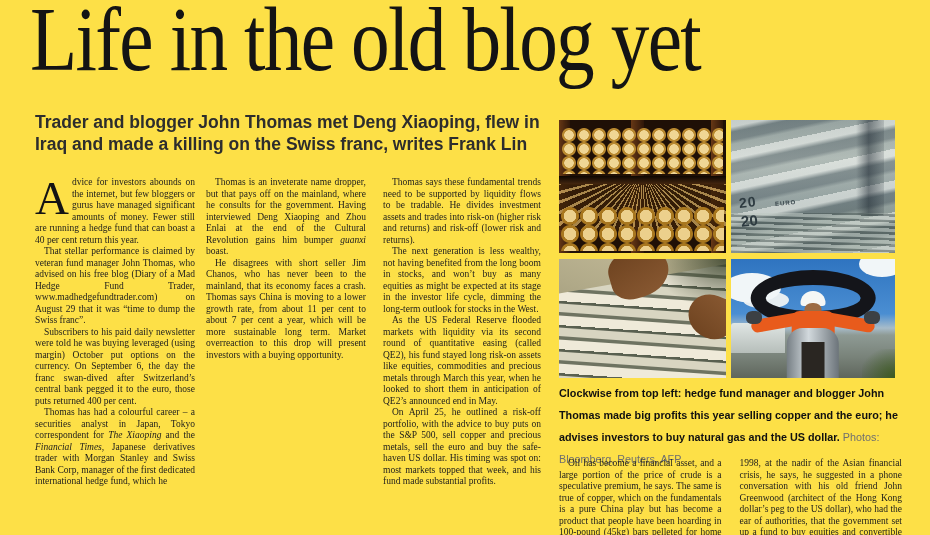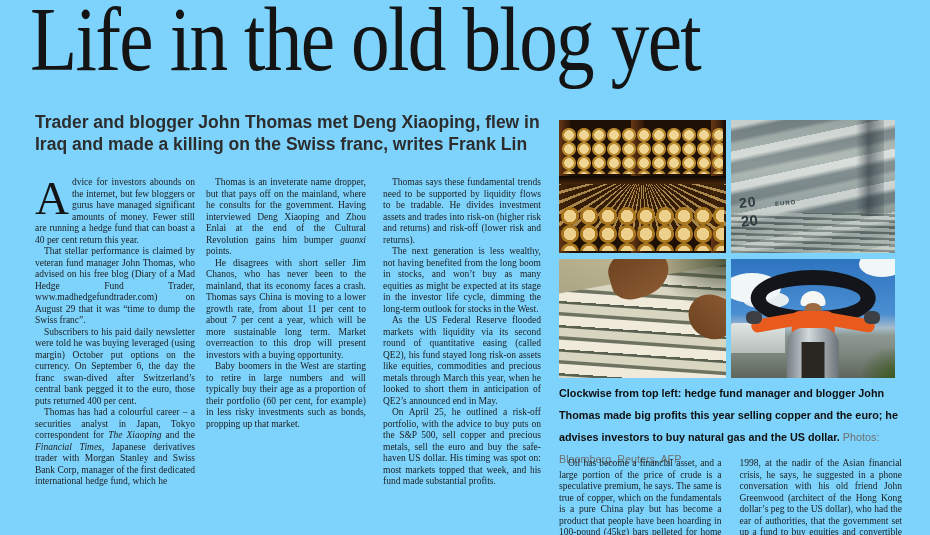--- a/index.html
+++ b/index.html
@@ -1,17 +1,17 @@
 <!DOCTYPE html>
 <html><head>
 <meta charset="utf-8">
 <style>
   html,body { margin:0; padding:0; background:#ffffff; }
   .page {
-    position:relative; width:930px; height:535px; background:#7dd3fc;
+    position:relative; width:930px; height:535px; background:#fde047;
     overflow:hidden; font-family:"Liberation Serif", serif; color:#1a1a1a;
   }
   
   .headline {
     position:absolute; left:30px; top:-14px; margin:0;
     font-family:"Liberation Serif", serif; font-weight:400;
     font-size:92px; letter-spacing:-2px; color:#141414; white-space:nowrap;
     transform:scaleX(0.84); transform-origin:left top;
   }
   
@@ -147,23 +147,22 @@
   <p class="standfirst"><span>Trader and blogger John Thomas met Deng Xiaoping, flew in Iraq and made a killing on the Swiss franc, writes </span><span>Frank Lin</span></p>
 
   <div class="body-cols">
     <div class="col">
       <p><span class="dropcap">A</span><span>dvice for investors abounds on the internet, but few bloggers or gurus have managed significant amounts of money. Fewer still are running a hedge fund that can boast a 40 per cent return this year.</span></p>
       <p class="ind">That stellar performance is claimed by veteran fund manager John Thomas, who advised on his free blog (Diary of a Mad Hedge Fund Trader, www.madhedgefundtrader.com) on August 29 that it was “time to dump the Swiss franc”.</p>
       <p class="ind">Subscribers to his paid daily newsletter were told he was buying leveraged (using margin) October put options on the currency. On September 6, the day the franc swan-dived after Switzerland’s central bank pegged it to the euro, those puts returned 400 per cent.</p>
       <p class="ind"><span>Thomas has had a colourful career – a securities analyst in Japan, Tokyo correspondent for </span><span class="it">The Xiaoping</span><span> and the </span><span class="it">Financial Times</span><span>, Japanese derivatives trader with Morgan Stanley and Swiss Bank Corp, manager of the first dedicated international hedge fund, which he</span></p>
     </div>
     <div class="col">
-      <p class="ind"><span>Thomas is an inveterate name dropper, but that pays off on the mainland, where he consults for the government. Having interviewed Deng Xiaoping and Zhou Enlai at the end of the Cultural Revolution gains him bumper </span><span class="it">guanxi</span><span> points.</span></p>
+      <p class="ind"><span>Thomas is an inveterate name dropper, but that pays off on the mainland, where he consults for the government. Having interviewed Deng Xiaoping and Zhou Enlai at the end of the Cultural Revolution gains him bumper </span><span class="it">guanxi</span><span> boast.</span></p>
       <p class="ind">He disagrees with short seller Jim Chanos, who has never been to the mainland, that its economy faces a crash. Thomas says China is moving to a lower growth rate, from about 11 per cent to about 7 per cent a year, which will be more sustainable long term. Market overreaction to this drop will present investors with a buying opportunity.</p>
-      <p class="ind">Baby boomers in the West are starting to retire in large numbers and will typically buy their age as a proportion of their portfolio (60 per cent, for example) in less risky investments such as bonds, propping up that market.</p>
     </div>
     <div class="col">
       <p class="ind">Thomas says these fundamental trends need to be supported by liquidity flows to be tradable. He divides investment assets and trades into risk-on (higher risk and returns) and risk-off (lower risk and returns).</p>
       <p class="ind">The next generation is less wealthy, not having benefited from the long boom in stocks, and won’t buy as many equities as might be expected at its stage in the investor life cycle, dimming the long-term outlook for stocks in the West.</p>
       <p class="ind">As the US Federal Reserve flooded markets with liquidity via its second round of quantitative easing (called QE2), his fund stayed long risk-on assets like equities, commodities and precious metals through March this year, when he looked to short them in anticipation of QE2’s announced end in May.</p>
       <p class="ind">On April 25, he outlined a risk-off portfolio, with the advice to buy puts on the S&amp;P 500, sell copper and precious metals, sell the euro and buy the safe-haven US dollar. His timing was spot on: most markets topped that week, and his fund made substantial profits.</p>
     </div>
   </div>
 
   <div class="photo-grid">

